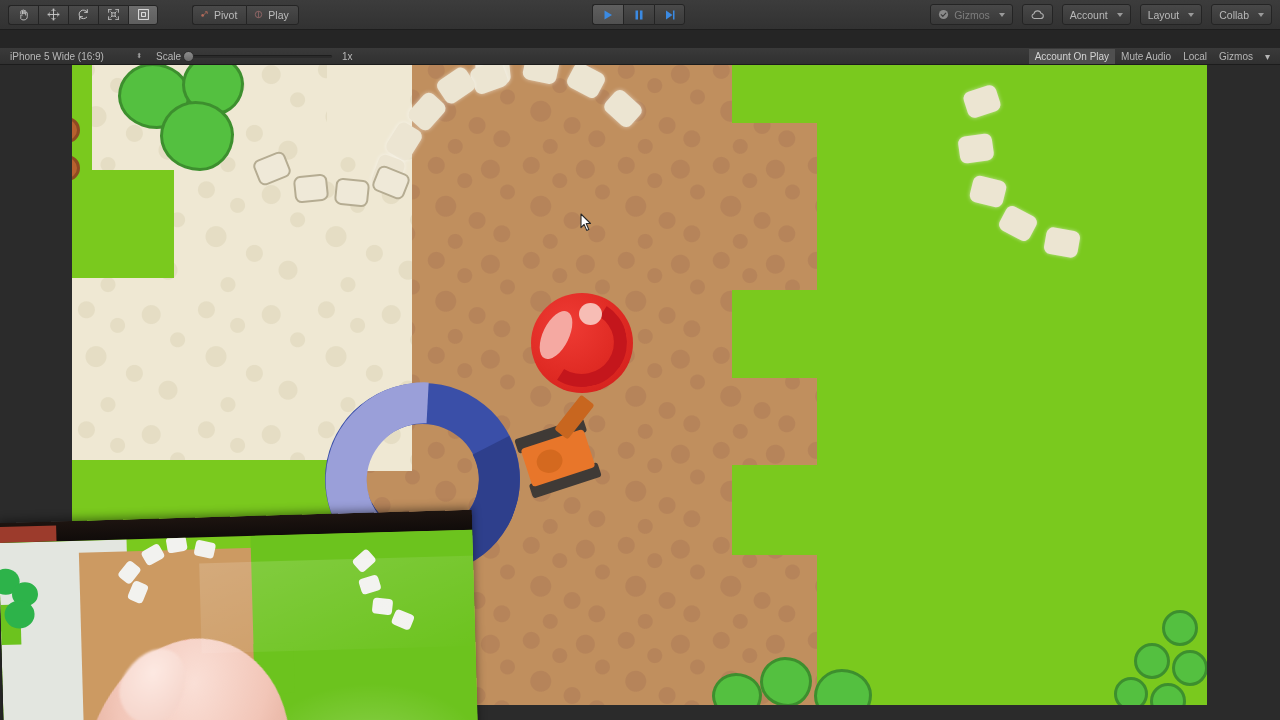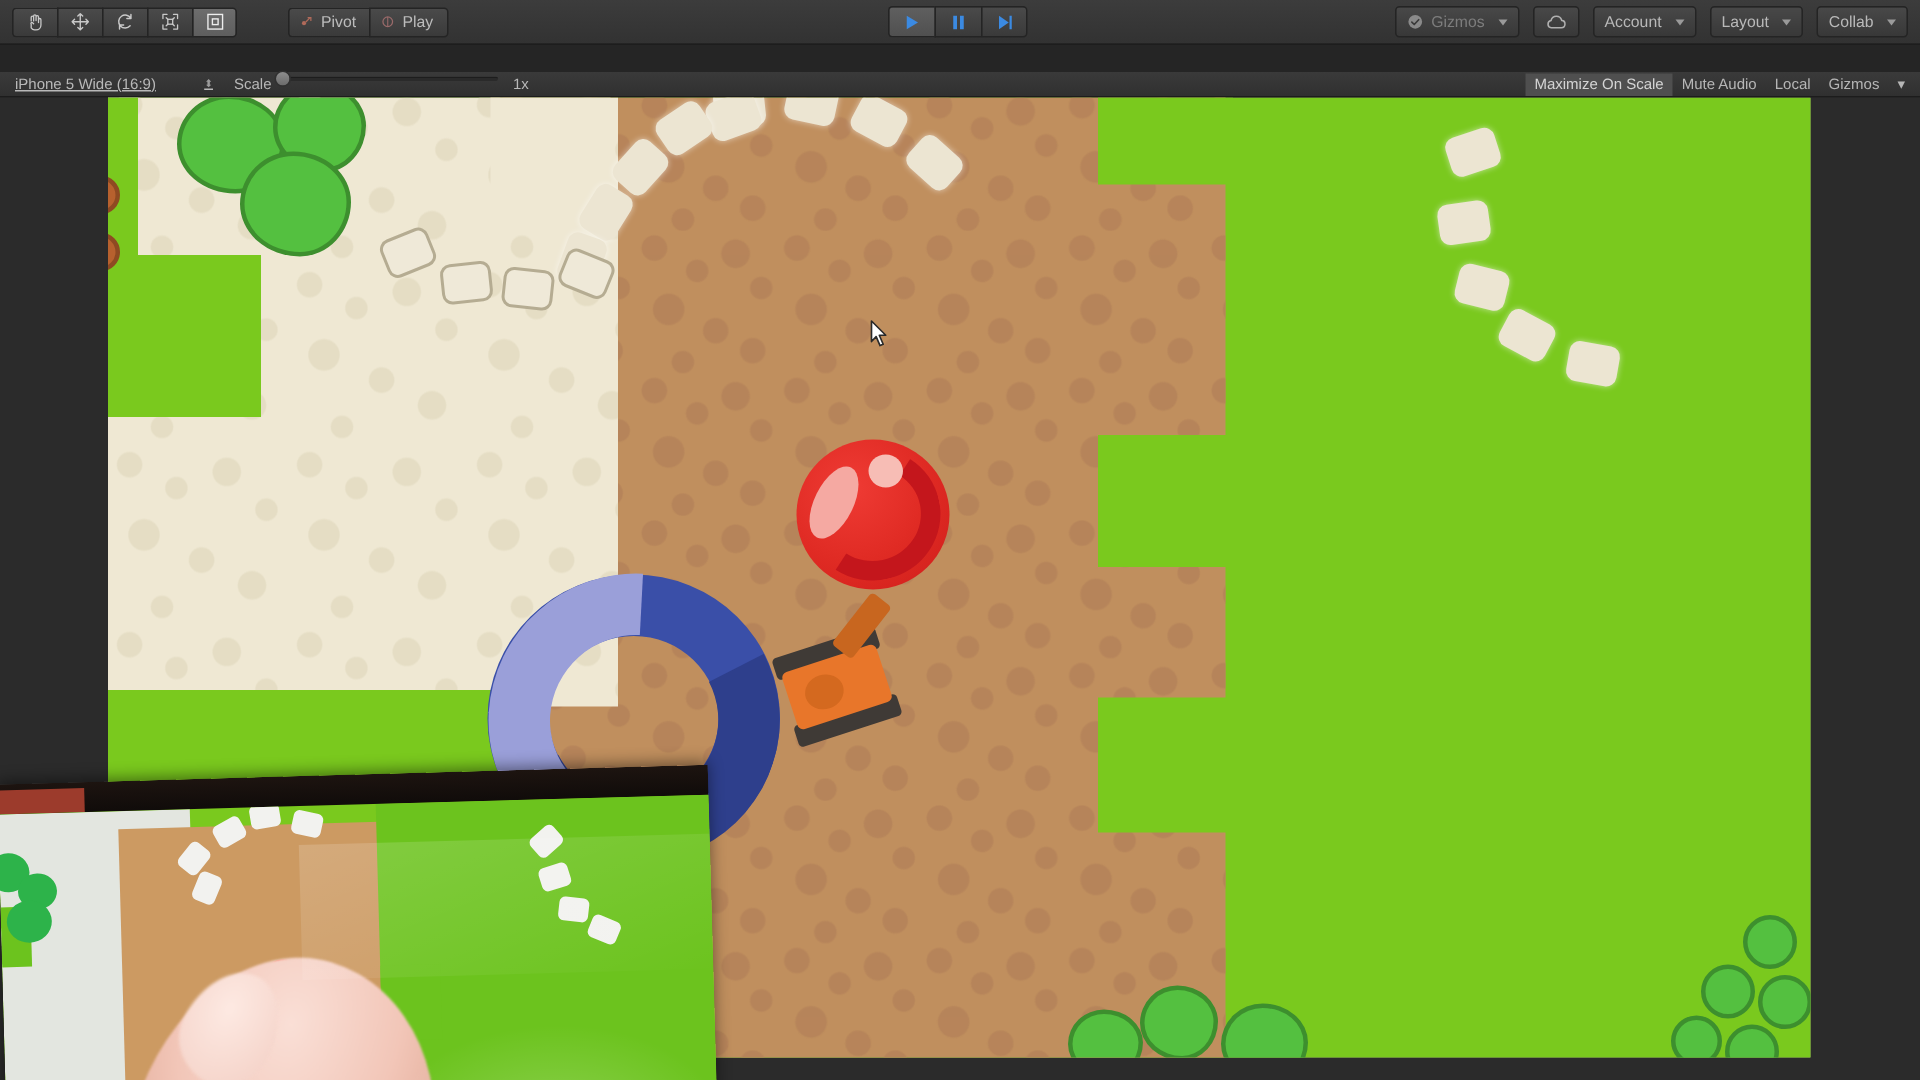--- a/index.html
+++ b/index.html
@@ -82,24 +82,24 @@
   .ctrlbar {
     position: absolute; left: 0; top: 48px; width: 1280px; height: 17px;
     background: linear-gradient(#3a3a3a, #303030);
     border-bottom: 1px solid #1c1c1c;
     display: flex; align-items: center;
     font-size: 10px; color: #b6b6b6;
   }
   .aspect-dd {
     margin-left: 6px; height: 15px; min-width: 140px; padding: 0 4px;
     display: flex; align-items: center; justify-content: space-between;
-    color: #b8b8b8; cursor: pointer; text-decoration: underline;
+    color: #b8b8b8; cursor: pointer;
   }
   .aspect-dd .arr { font-size: 7px; color: #9b9b9b; }
-  .scale-wrap { display: flex; align-items: flex-start; gap: 6px; margin-left: 10px; }
+  .scale-wrap { display: flex; align-items: center; gap: 6px; margin-left: 10px; }
   .scale-label { color: #b8b8b8; font-size: 10px; }
   .slider-track { position: relative; width: 145px; height: 3px; background: #2a2a2a; border-top: 1px solid #1d1d1d; border-radius: 2px; cursor: pointer; }
   .slider-knob { position: absolute; left: -4px; top: -4.5px; width: 11px; height: 11px; border-radius: 50%; background: linear-gradient(#8d8d8d,#6b6b6b); border: 1px solid #303030; }
   .scale-val { color: #b8b8b8; font-size: 10px; margin-left: 4px; }
   .ctrl-right { position: absolute; right: 4px; display: flex; align-items: center; gap: 0px; }
   .ctrl-right .ci { padding: 0 6px; height: 15px; display: flex; align-items: center; color: #b6b6b6; font-size: 10px; cursor: pointer; }
   .ctrl-right .ci.on { background: #4f4f4f; color: #d4d4d4; }
 
   
   .viewport {
@@ -346,21 +346,21 @@
       <span class="arr">⬍</span>
     </div>
     <div class="scale-wrap">
       <span class="scale-label">Scale</span>
       <div class="slider-track">
         <div class="slider-knob"></div>
       </div>
       <span class="scale-val">1x</span>
     </div>
     <div class="ctrl-right">
-      <div class="ci on">Maximize On Scale</div>
+      <div class="ci on">Account On Play</div>
       <div class="ci">Mute Audio</div>
       <div class="ci">Local</div>
       <div class="ci">Gizmos</div>
       <div class="ci">▾</div>
     </div>
   </div>
 
   <div class="viewport">
     <div class="gamecanvas">
 

